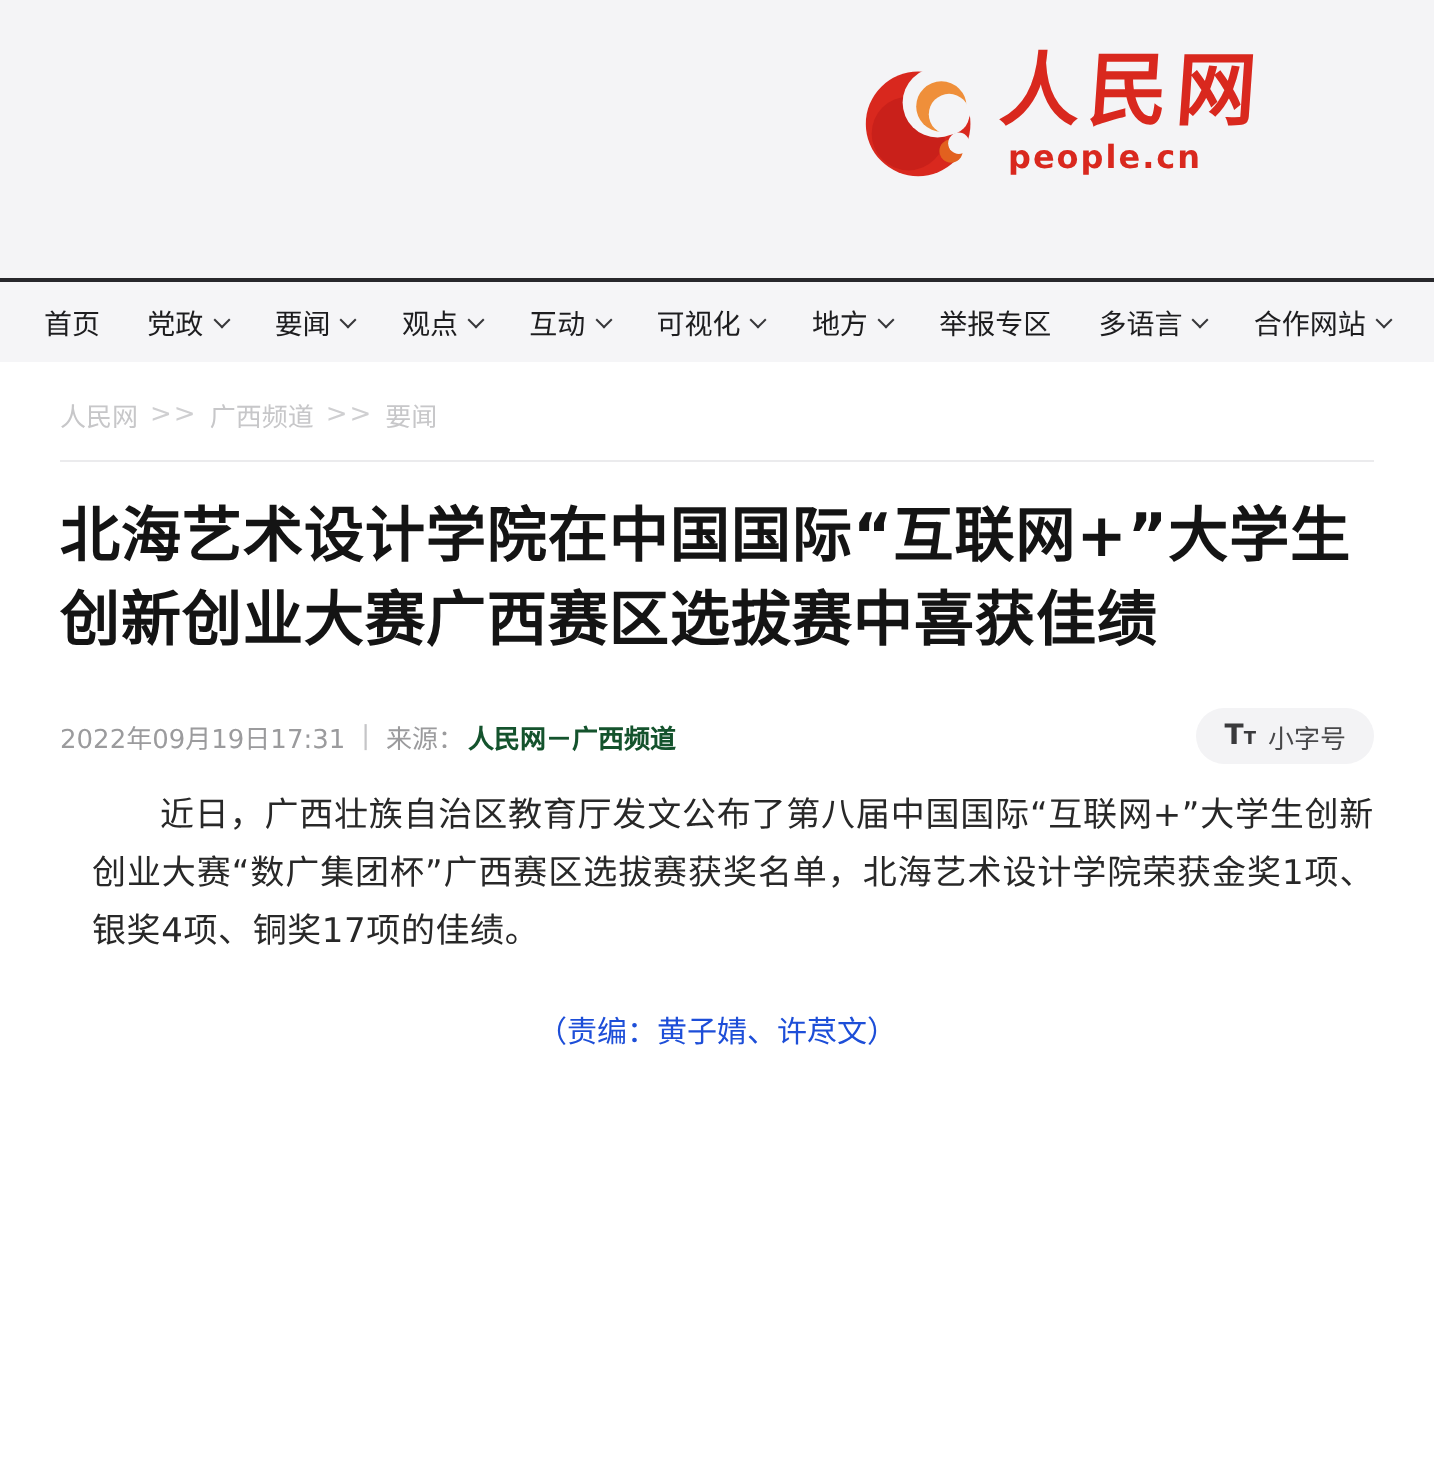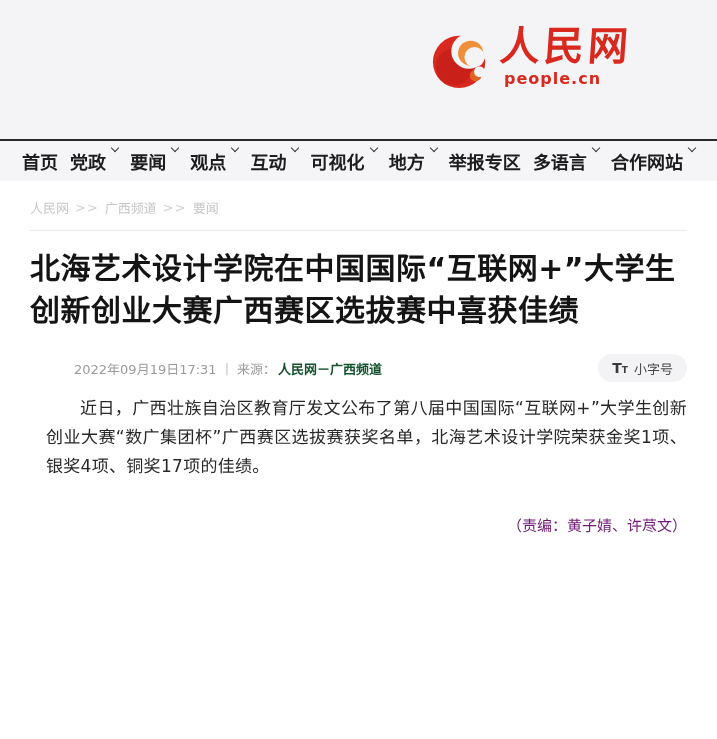--- a/index.html
+++ b/index.html
@@ -26,22 +26,22 @@
 
   .topline { height:2px; background:#28282c; }
 
   
   .mainnav {
     height:40px; background:#f5f5f7;
     display:flex; align-items:center; justify-content:space-between;
     padding:0 22px;
   }
   .nav-item {
-    display:flex; text-decoration:none; cursor:pointer;
-    color:#1d1d1f; font-size:18px; font-weight:700; white-space:nowrap;
+    display:flex; align-items:center; text-decoration:none; cursor:pointer;
+    color:#1d1d1f; font-size:14px; font-weight:400; white-space:nowrap;
   }
   .chev {
     width:6px; height:6px; margin-left:6px; margin-top:-3px;
     border-right:1.4px solid #37373a; border-bottom:1.4px solid #37373a;
     transform:rotate(45deg); display:inline-block;
   }
 
   
   .content { padding:0 30px; }
   .breadcrumb { margin-top:17px; font-size:13px; color:#c7c7c9; display:flex; align-items:center; }
@@ -50,21 +50,21 @@
   .crumb-sep { margin:0 6px; color:#cfcfd1; letter-spacing:1px; }
 
   .rule { border:0; border-top:1px solid #ebebed; margin-top:13px; }
 
   .article-title {
     margin-top:17px;
     font-size:30px; font-weight:700; color:#141414;
     line-height:42px; letter-spacing:0.5px;
   }
 
-  .meta-row { margin-top:22px; display:flex; align-items:center; justify-content:space-between;margin-left:44px; }
+  .meta-row { margin-top:22px; display:flex; align-items:center; justify-content:space-between; }
   .meta-left { font-size:13px; color:#9b9b9d; display:flex; align-items:center; }
   .meta-sep { margin:0 8px; color:#c5c5c7; }
   .src-label { color:#9b9b9d; }
   .src-name { color:#14532d; font-weight:700; text-decoration:none; cursor:pointer; margin-left:2px; }
   .fontsize-pill {
     display:flex; align-items:center; gap:6px;
     background:#f3f3f5; border:0; border-radius:15px;
     height:28px; padding:0 14px; cursor:pointer;
     font-size:13px; color:#48484a;
     font-family:inherit;
@@ -74,21 +74,21 @@
   .t-small { font-size:9px; }
 
   .article-body { margin-top:7px; }
   .para {
     font-size:17px; color:#282828; line-height:29px;
     text-indent:2em; text-align:justify; margin-top:12px;
     letter-spacing:0.3px;
     margin-left:16px;
   }
 
-  .editor-note { margin-top:33px; text-align:right; font-size:15px; color:#701a75; }
+  .editor-note { margin-top:23px; text-align:center; font-size:15px; color:#1d4ed8; }
 </style>
 </head>
 <body>
 
 <div class="page">
 
   <header class="site-header">
     <a class="logo">
       <span class="logo-mark">
         <svg viewBox="0 0 64 64" width="62" height="64" aria-hidden="true">

